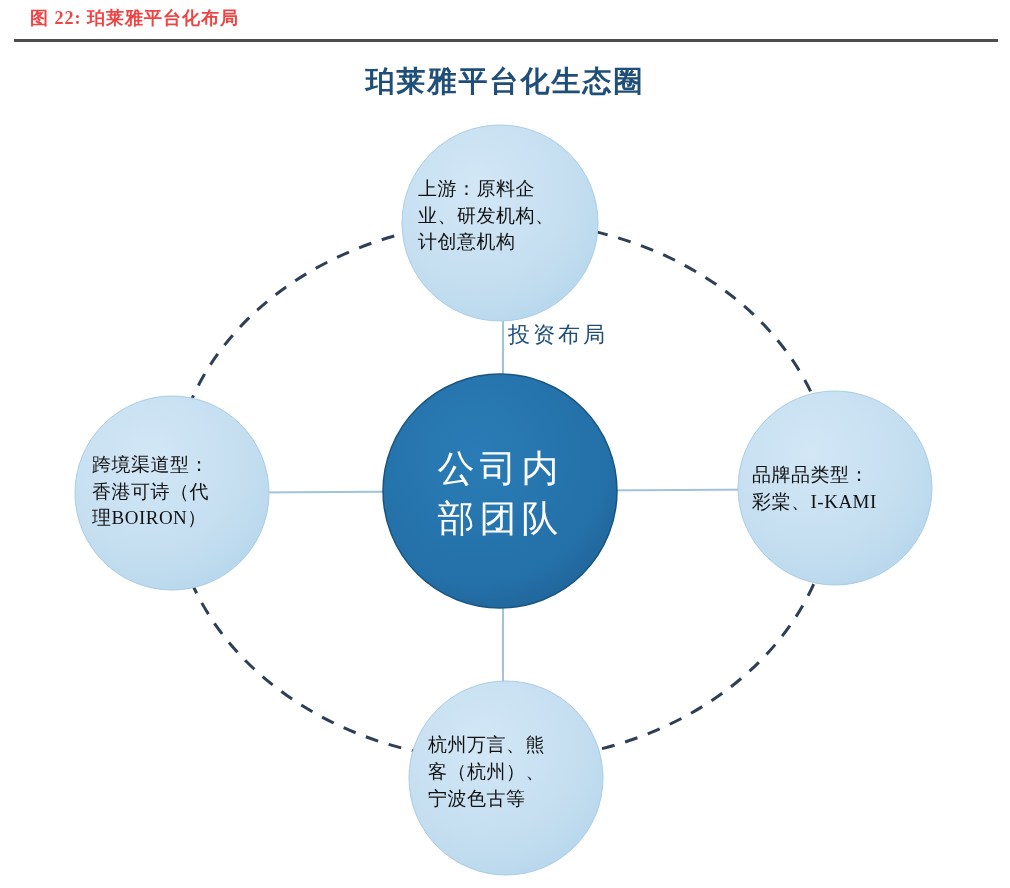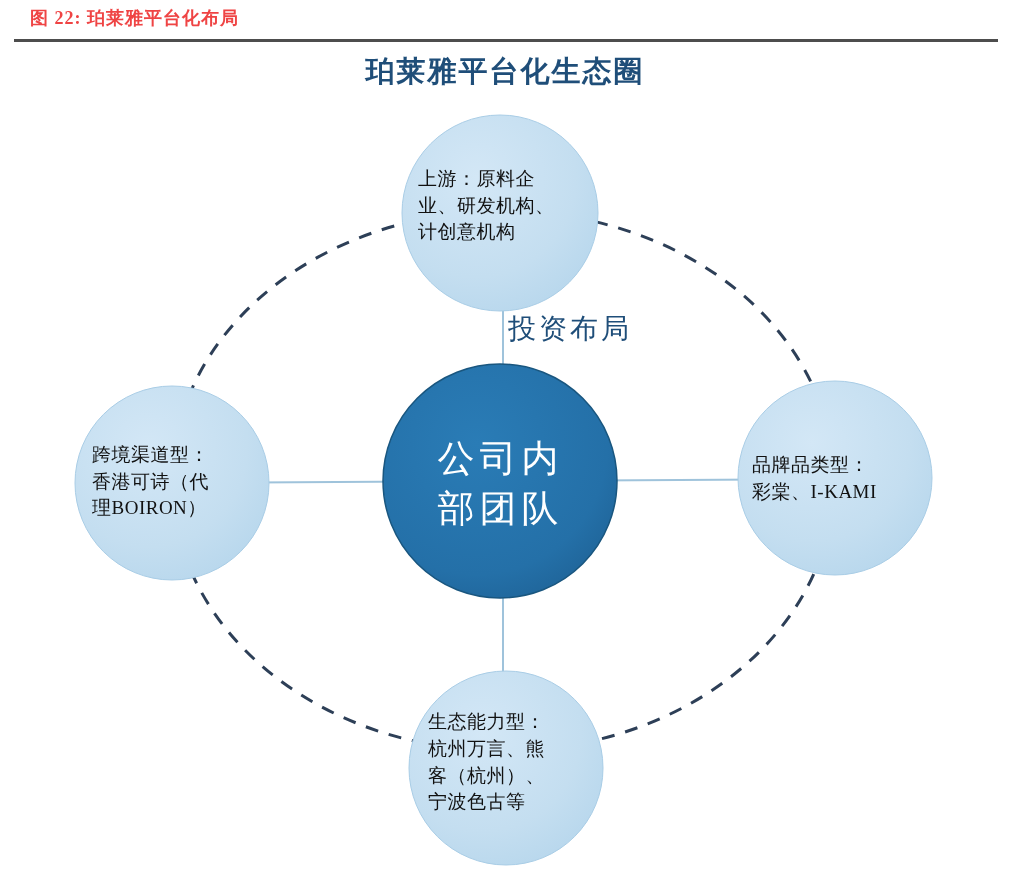--- a/index.html
+++ b/index.html
@@ -41,21 +41,21 @@
     top: 39px;
     width: 984px;
     height: 3px;
     background: #4d4d4d;
   }
 
   
   #figure {
     position: absolute;
     left: 0;
-    top: 34px;
+    top: 44px;
     width: 894px;
     height: 842px;
   }
 
   #chart-title {
     position: absolute;
     left: 0;
     top: 18px;
     width: 1010px;
     text-align: center;
@@ -135,21 +135,21 @@
     color: #ffffff;
     letter-spacing: 5px;
     line-height: 1.34;
   }
 
   #label-invest {
     position: absolute;
     left: 508px;
     top: 276px;
     font-family: "Liberation Serif", "DejaVu Serif", serif;
-    font-size: 28px;
+    font-size: 22px;
     letter-spacing: 3px;
     color: #1f4e79;
     white-space: nowrap;
   }
 </style>
 </head>
 <body>
 
 <div id="header">
   <div id="header-title">图 22:  珀莱雅平台化布局</div>
@@ -201,21 +201,20 @@
 
   <div class="node-label outer-label" id="label-right">
     <span>
       <div>品牌品类型：</div>
       <div>彩棠、I-KAMI</div>
     </span>
   </div>
 
   <div class="node-label outer-label" id="label-bottom">
     <span>
-      <div>生态能力型：</div>
       <div>杭州万言、熊</div>
       <div>客（杭州）、</div>
       <div>宁波色古等</div>
     </span>
   </div>
 
   <div class="node-label outer-label" id="label-left">
     <span>
       <div>跨境渠道型：</div>
       <div>香港可诗（代</div>

